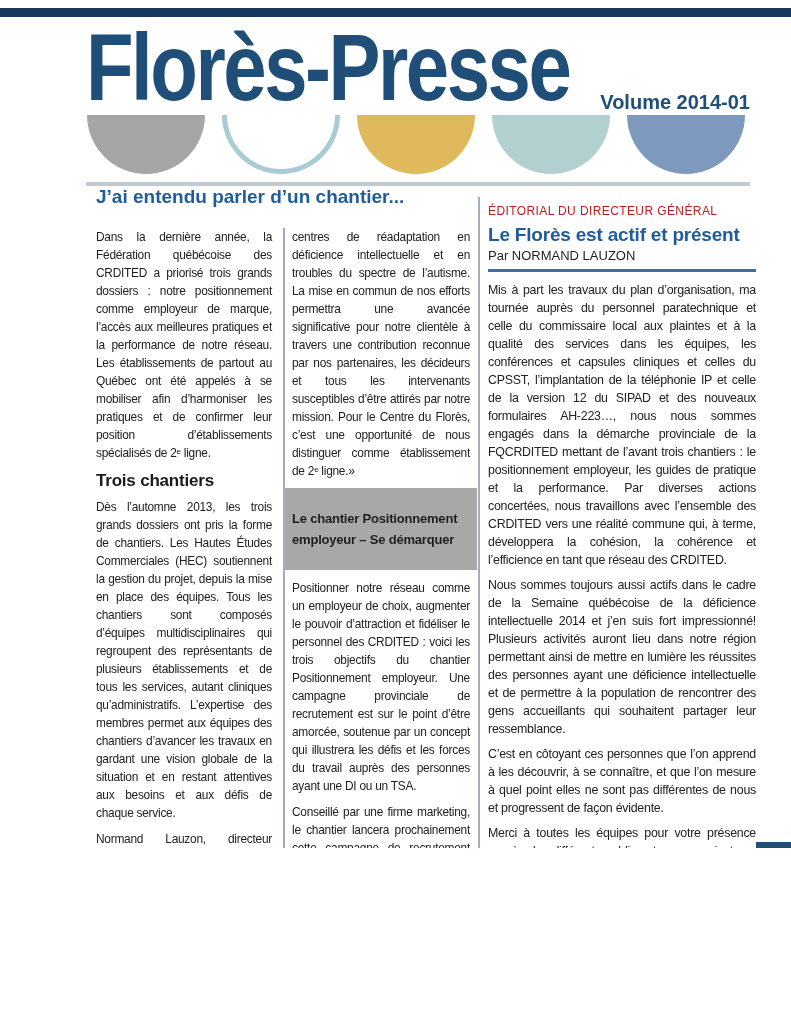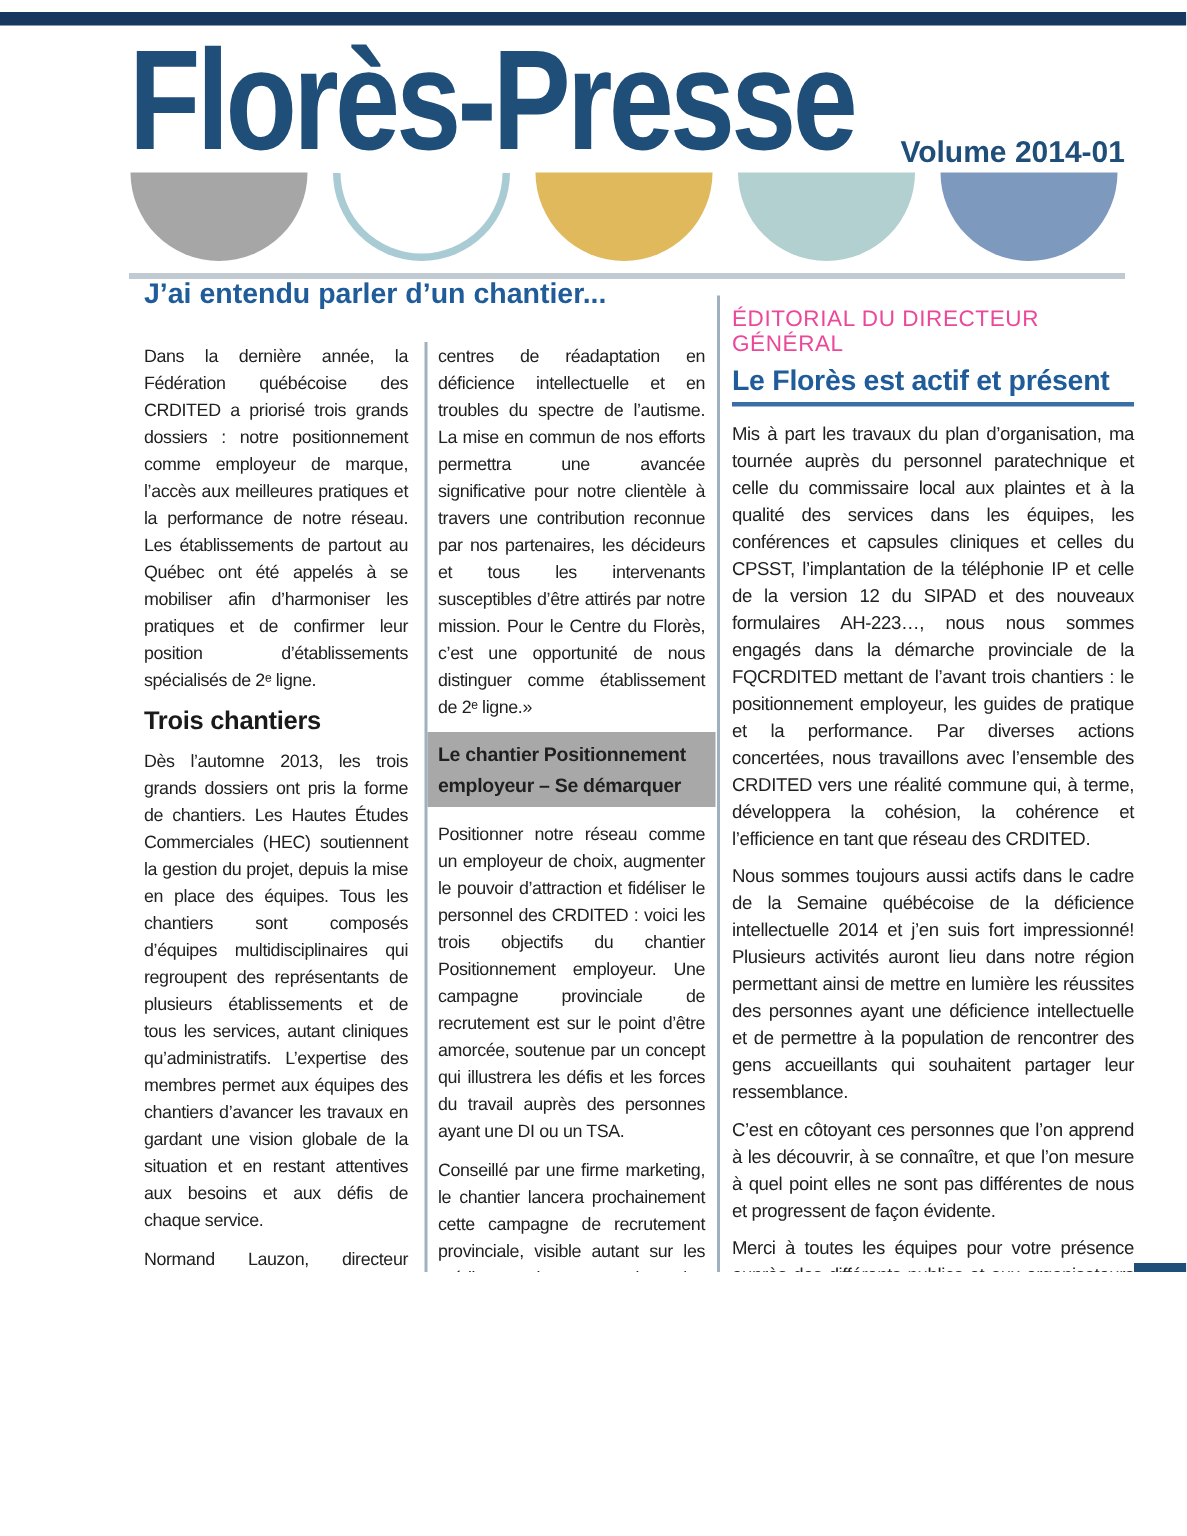--- a/index.html
+++ b/index.html
@@ -22,30 +22,30 @@
 
   .article-heading{position:absolute;top:186px;left:96px;margin:0;
     font-size:19px;font-weight:bold;color:#1F5C99;}
 
   .bodytext{font-size:11.9px;line-height:18px;letter-spacing:-0.25px;
     text-align:justify;color:#212121;hyphens:auto;-webkit-hyphens:auto;}
   .bodytext p{margin:0 0 8px 0;}
   .col1{position:absolute;top:228px;left:96px;width:176px;}
   .col2{position:absolute;top:228px;left:292px;width:178px;}
   .subhead{margin:10px 0 8px 0;font-size:17px;font-weight:bold;color:#1a1a1a;letter-spacing:-0.2px;}
-  .graybox{margin:4px 0 9px -7px;width:192px;box-sizing:border-box;padding:4px 7px;
+  .graybox{margin:4px 0 9px -7px;width:192px;box-sizing:border-box;padding:20px 7px;
     background:#A8A8A8;color:#1f1f1f;font-size:13px;font-weight:bold;line-height:21px;
     text-align:left;letter-spacing:-0.2px;}
 
   .vdiv{position:absolute;width:2px;background:#9FB0C1;}
   .vdiv1{left:283px;top:228px;height:735px;}
   .vdiv2{left:478px;top:197px;height:767px;}
 
   .editorial{position:absolute;top:204px;left:488px;width:268px;}
-  .kicker{margin:0 0 6px 0;font-size:15px;color:#ec4899;letter-spacing:0.4px;font-weight:normal;}
+  .kicker{margin:0 0 6px 0;font-size:12px;color:#b91c1c;letter-spacing:0.4px;font-weight:normal;}
   .ed-title{margin:0 0 2px 0;font-size:19px;font-weight:bold;color:#1F5C99;letter-spacing:-0.2px;}
   .byline{margin:0 0 6px 0;font-size:13px;color:#1f1f1f;}
   .ed-rule{height:3px;background:#3A6EA5;margin:0 0 9px 0;}
   .ed-body{font-size:12.4px;line-height:18px;letter-spacing:-0.25px;text-align:justify;
     color:#212121;hyphens:auto;-webkit-hyphens:auto;}
   .ed-body p{margin:0 0 7px 0;}
 
   .toc-navy{position:absolute;top:842px;left:756px;width:35px;height:40px;background:#1F4E79;}
   .toc-box{position:absolute;top:884px;left:754px;width:37px;height:92px;box-sizing:border-box;
     background:#ffffff;border:2px solid #BCCE35;border-right:none;overflow:hidden;
@@ -100,20 +100,21 @@
     <div class="graybox">Le chantier Positionnement employeur – Se démarquer</div>
     <p>Positionner notre réseau comme un employeur de choix, augmenter le pouvoir d’attraction et fidéliser le personnel des CRDITED : voici les trois objectifs du chantier Positionnement employeur. Une campagne provinciale de recrutement est sur le point d’être amorcée, soutenue par un concept qui illustrera les défis et les forces du travail auprès des personnes ayant une DI ou un TSA.</p>
     <p>Conseillé par une firme marketing, le chantier lancera prochainement cette campagne de recrutement provinciale, visible autant sur les médias sociaux que dans les salons de l’emploi et les établissements. À cet égard, le Centre du Florès participera au rayonnement de la campagne et au dynamisme du réseau.►</p>
   </div>
 
   <div class="vdiv vdiv2"></div>
 
   <div class="editorial">
     <div class="kicker">ÉDITORIAL DU DIRECTEUR GÉNÉRAL</div>
     <h2 class="ed-title">Le Florès est actif et présent</h2>
+    <div class="byline">Par NORMAND LAUZON</div>
     <div class="ed-rule"></div>
     <div class="ed-body">
       <p>Mis à part les travaux du plan d’organisation, ma tournée auprès du personnel paratechnique et celle du commissaire local aux plaintes et à la qualité des services dans les équipes, les conférences et capsules cliniques et celles du CPSST, l’implantation de la téléphonie IP et celle de la version 12 du SIPAD et des nouveaux formulaires AH-223…, nous nous sommes engagés dans la démarche provinciale de la FQCRDITED mettant de l’avant trois chantiers :  le positionnement employeur, les guides de pratique et la performance. Par diverses actions concertées, nous travaillons avec l’ensemble des CRDITED vers une réalité commune qui, à terme, développera la cohésion, la cohérence et l’efficience en tant que réseau des CRDITED.</p>
       <p>Nous sommes toujours aussi actifs dans le cadre de la Semaine québécoise de la déficience intellectuelle 2014 et j’en suis fort impressionné! Plusieurs activités auront lieu dans notre région permettant ainsi de mettre en lumière les réussites des personnes ayant une déficience intellectuelle et de permettre à la population de rencontrer des gens accueillants qui souhaitent partager leur ressemblance.</p>
       <p>C’est en côtoyant ces personnes que l’on apprend à les découvrir, à se connaître, et que l’on mesure à quel point elles ne sont pas différentes de nous et progressent de façon évidente.</p>
       <p>Merci à toutes les équipes pour votre présence auprès des différents publics et aux organisateurs pour la planification d’activités diversifiées et dynamiques.</p>
       <p>En attendant le printemps, restez actifs et bonne semaine de la déficience intellectuelle!</p>
     </div>
   </div>
 

